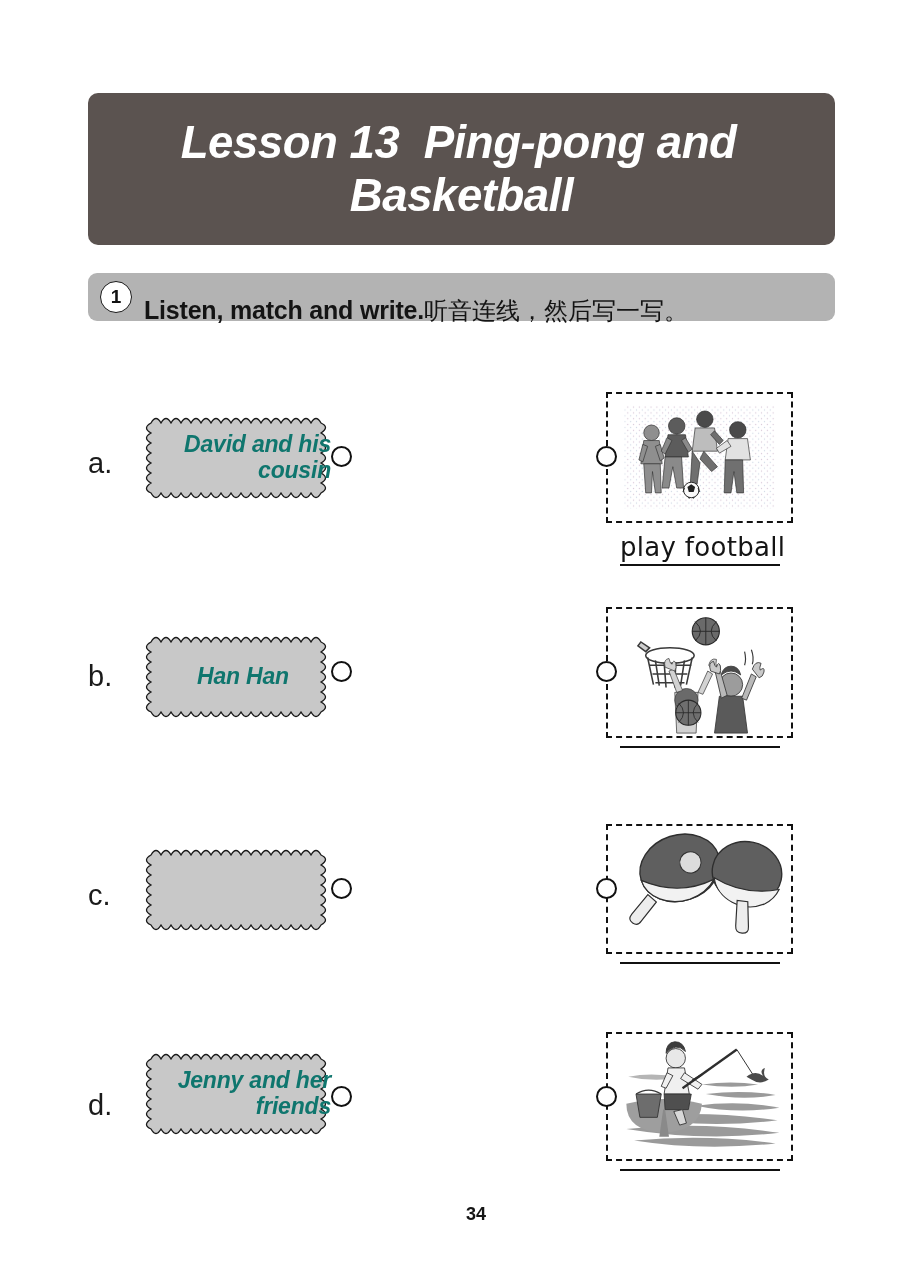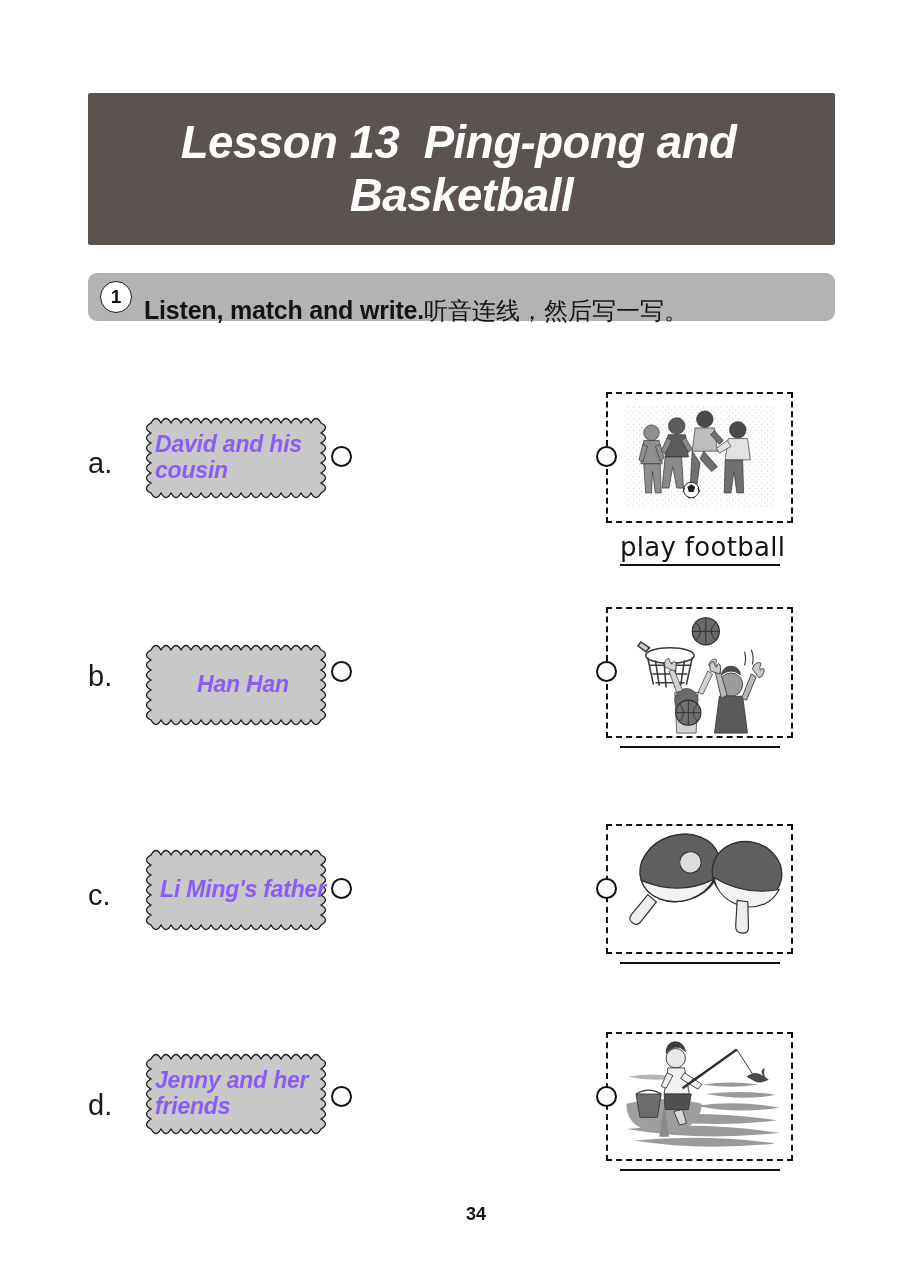--- a/index.html
+++ b/index.html
@@ -16,21 +16,21 @@
   }
 
   
   .lesson-banner {
     position: absolute;
     left: 88px;
     top: 93px;
     width: 747px;
     height: 152px;
     background: #5b5350;
-    border-radius: 2px;
+    border-radius: 10px;
     display: flex;
     align-items: center;
     justify-content: center;
     box-sizing: border-box;
   }
   .lesson-banner-inner {
     text-align: center;
     color: #ffffff;
     font-weight: bold;
     font-style: italic;
@@ -121,21 +121,21 @@
   .row-b .row-letter { left: 88px; top: 62px; }
   .row-c .row-letter { left: 88px; top: 76px; }
   .row-d .row-letter { left: 88px; top: 76px; }
 
   .bubble-wrap {
     position: absolute;
     left: 145px;
     width: 196px;
   }
   .row-a .bubble-wrap { top: 28px; }
-  .row-b .bubble-wrap { top: 40px; }
+  .row-b .bubble-wrap { top: 32px; }
   .row-c .bubble-wrap { top: 40px; }
   .row-d .bubble-wrap { top: 34px; }
 
   .bubble {
     position: relative;
     width: 196px;
     height: 92px;
     display: flex;
     align-items: center;
     justify-content: center;
@@ -144,25 +144,25 @@
   .bubble svg.bubble-shape {
     position: absolute;
     left: 0;
     top: 0;
     width: 196px;
     height: 92px;
   }
   .bubble-label {
     position: relative;
     z-index: 2;
-    text-align: left;
+    text-align: right;
     font-size: 23px;
     font-weight: bold;
     font-style: italic;
-    color: #8b5cf6;
+    color: #0f766e;
     line-height: 1.15;
     padding: 0 10px;
     letter-spacing: -0.2px;
   }
 
   
   .connector {
     position: absolute;
     width: 21px;
     height: 21px;
@@ -405,21 +405,20 @@
   </div>
 
   <div class="row row-c">
     <div class="row-letter">c.</div>
 
     <div class="bubble-wrap">
       <div class="bubble">
         <svg class="bubble-shape" viewBox="0 0 196 92" preserveAspectRatio="none">
           <path d="M6,12 q5,-9 10,0 q5,-9 10,0 q5,-9 10,0 q5,-9 10,0 q5,-9 10,0 q5,-9 10,0 q5,-9 10,0 q5,-9 10,0 q5,-9 10,0 q5,-9 10,0 q5,-9 10,0 q5,-9 10,0 q5,-9 10,0 q5,-9 10,0 q5,-9 10,0 q5,-9 10,0 q5,-9 10,0 q9,4 0,10 q9,5 0,10 q9,5 0,10 q9,5 0,10 q9,5 0,10 q9,5 0,10 q9,5 0,10 q-5,9 -10,0 q-5,9 -10,0 q-5,9 -10,0 q-5,9 -10,0 q-5,9 -10,0 q-5,9 -10,0 q-5,9 -10,0 q-5,9 -10,0 q-5,9 -10,0 q-5,9 -10,0 q-5,9 -10,0 q-5,9 -10,0 q-5,9 -10,0 q-5,9 -10,0 q-5,9 -10,0 q-5,9 -10,0 q-5,9 -10,0 q-9,-4 0,-10 q-9,-5 0,-10 q-9,-5 0,-10 q-9,-5 0,-10 q-9,-5 0,-10 q-9,-5 0,-10 q-9,-5 0,-10 Z" fill="#c8c8c8" stroke="#1a1a1a" stroke-width="1.3"></path>
         </svg>
-        <div class="bubble-label">Li Ming's father</div>
       </div>
     </div>
 
     <div class="connector connector-left"></div>
     <div class="connector connector-right"></div>
 
     <div class="pic-frame">
       <svg viewBox="0 0 187 130" preserveAspectRatio="xMidYMid meet">
 
         <g transform="rotate(-18 72 52)">

